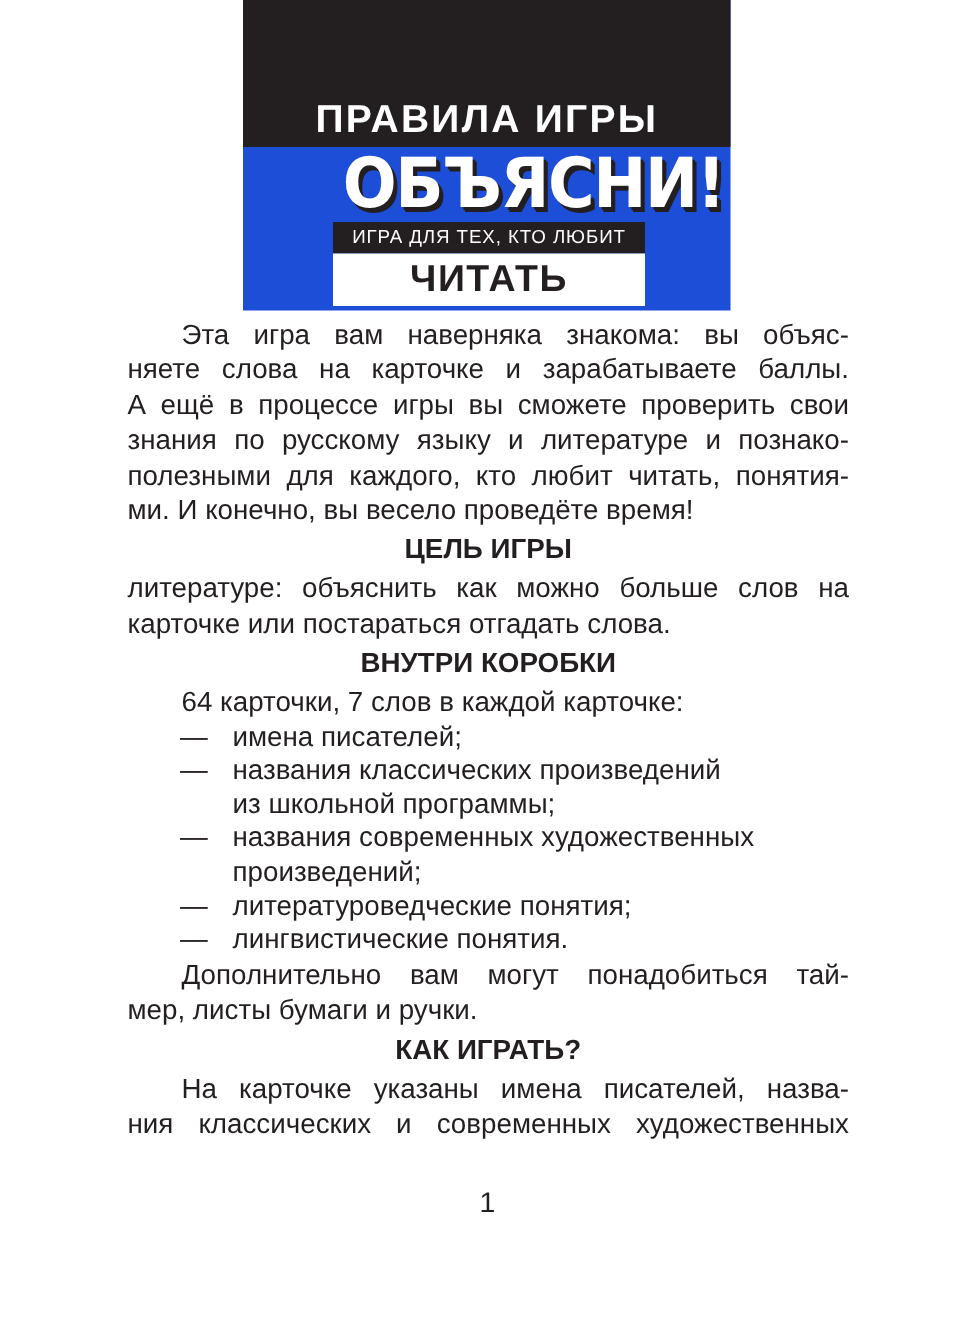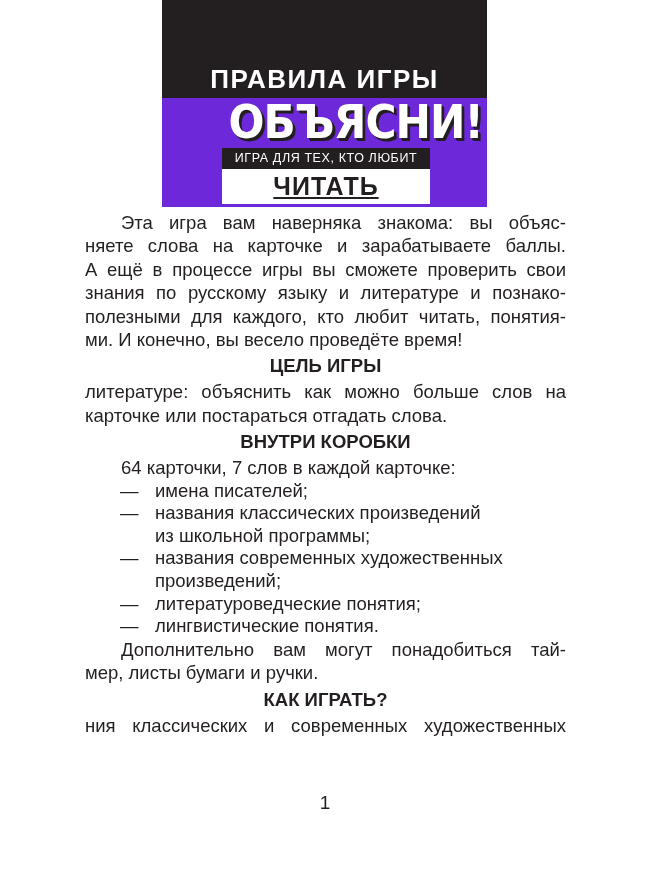--- a/index.html
+++ b/index.html
@@ -1,30 +1,30 @@
 <!DOCTYPE html>
 <html><head>
 <meta charset="utf-8">
 <style>
   html, body { margin: 0; padding: 0; background: #ffffff; }
   body { width: 650px; height: 883px; position: relative; overflow: hidden;
          font-family: "Liberation Sans", "DejaVu Sans", sans-serif; color: #231f20; }
 
-  .header { position: absolute; left: 162px; top: 0; width: 325px; height: 207px; background: #6d28d9; }
+  .header { position: absolute; left: 162px; top: 0; width: 325px; height: 207px; background: #1d4ed8; }
   .header .dark { position: absolute; left: 0; top: 0; width: 325px; height: 98px; background: #231f20; }
   .header .rules-title { position: absolute; left: 0; top: 64px; width: 325px; text-align: center;
         color: #ffffff; font-weight: bold; font-size: 26px; letter-spacing: 1.5px; }
   .header .brand { position: absolute; left: 58px; top: 97px; width: 212px; text-align: center;
         color: #ffffff; font-weight: bold; font-size: 46px; line-height: 50px; letter-spacing: -1px;
         transform: scaleX(0.92); transform-origin: center;
         text-shadow: 3px 3px 0 #231f20, 2px 2px 0 #231f20; font-family: "DejaVu Sans", sans-serif; }
   .header .tagline { position: absolute; left: 60px; top: 148px; width: 208px; height: 21px; background: #231f20;
         color: #ffffff; font-size: 12.5px; line-height: 21px; text-align: center; letter-spacing: 0.6px; }
   .header .read-box { position: absolute; left: 60px; top: 169px; width: 208px; height: 35px; background: #ffffff;
-        color: #231f20; font-size: 25px; font-weight: bold; line-height: 35px; text-align: center; letter-spacing: 1px; text-decoration: underline; }
+        color: #231f20; font-size: 25px; font-weight: bold; line-height: 35px; text-align: center; letter-spacing: 1px; }
 
   .content { position: absolute; left: 85px; top: 211px; width: 481px; font-size: 18.5px; line-height: 23.4px; }
   .p { margin: 0; text-align: justify; text-align-last: auto; }
   .p .line { display: block; text-align: justify; text-align-last: justify; white-space: nowrap; }
   .p .line.last { text-align-last: left; }
   .indent { padding-left: 36px; }
   .h { margin: 2px; text-align: center; font-weight: bold; font-size: 18.5px; line-height: 25px; }
   .intro { padding-left: 36px; }
   .list { margin: 0; padding: 0; list-style: none; }
   .list li { position: relative; padding-left: 70px; line-height: 22.6px; }
@@ -85,17 +85,18 @@
       <span class="cont">лингвистические понятия.</span>
     </li>
   </ul>
   <div class="p">
     <span class="line indent">Дополнительно вам могут понадобиться тай-</span>
     <span class="line last">мер, листы бумаги и ручки.</span>
   </div>
 
   <div class="h">КАК ИГРАТЬ?</div>
   <div class="p">
+    <span class="line indent">На карточке указаны имена писателей, назва-</span>
     <span class="line">ния классических и современных художественных</span>
   </div>
 </div>
 
 <div class="pagenum">1</div>
 
 </body></html>

